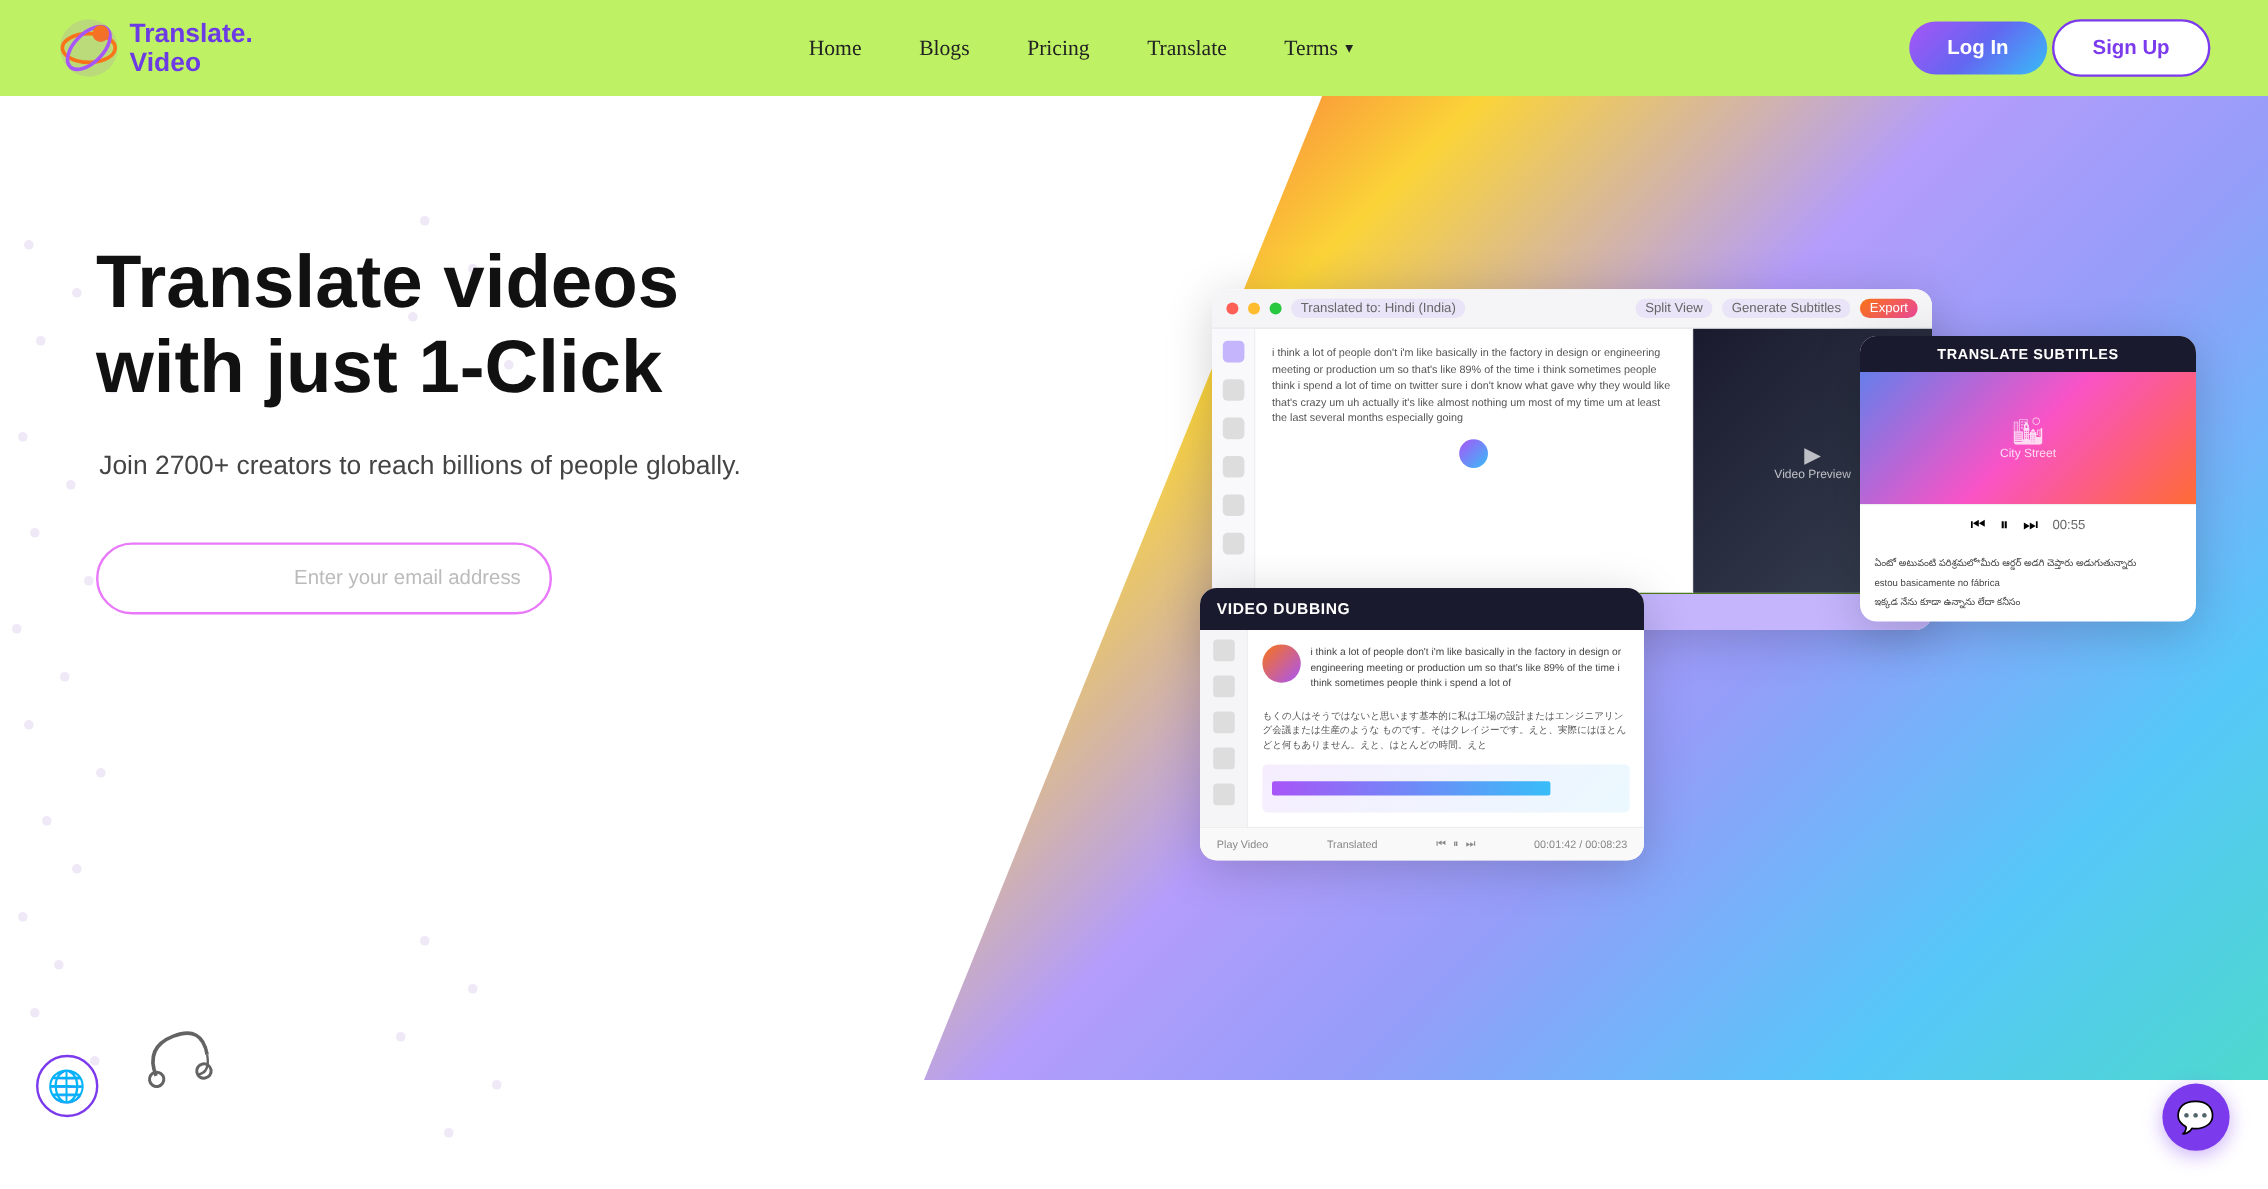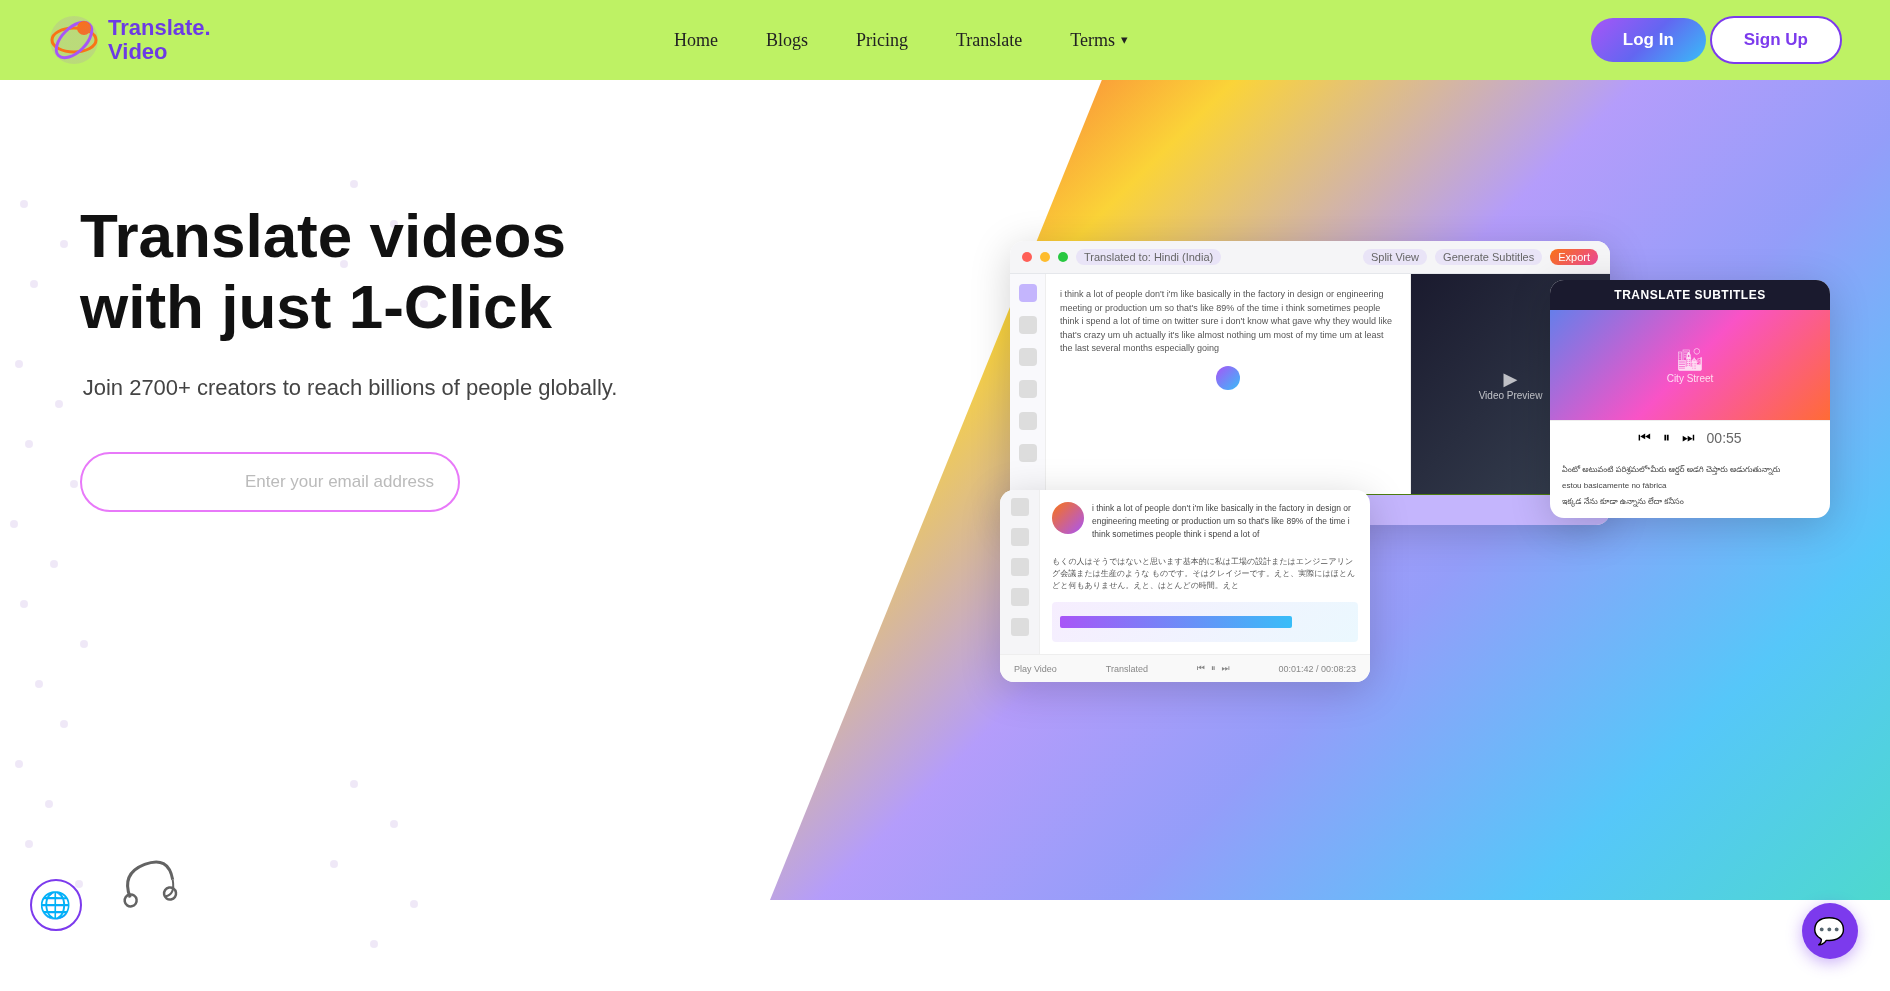--- a/index.html
+++ b/index.html
@@ -280,20 +280,21 @@
         <span>2:23s</span>
         <span>1.0x</span>
         <span>Voice - Male 1</span>
         <span style="background:#7c3aed;color:#fff;border-radius:8px;padding:2px 8px;cursor:pointer;">Generate</span>
         <span style="cursor:pointer;">Record</span>
         <span style="cursor:pointer;">Upload</span>
       </div>
     </div>
 
     <div class="card-dubbing">
+      <div class="dubbing-header">VIDEO DUBBING</div>
       <div class="dubbing-body">
         <div class="dubbing-sidebar">
           <div style="padding:8px 6px;display:flex;flex-direction:column;gap:12px;align-items:center;">
             <div style="width:18px;height:18px;background:#ddd;border-radius:3px;"></div>
             <div style="width:18px;height:18px;background:#ddd;border-radius:3px;"></div>
             <div style="width:18px;height:18px;background:#ddd;border-radius:3px;"></div>
             <div style="width:18px;height:18px;background:#ddd;border-radius:3px;"></div>
             <div style="width:18px;height:18px;background:#ddd;border-radius:3px;"></div>
           </div>
         </div>
@@ -327,21 +328,21 @@
           <div style="color:#fff;font-size:10px;text-align:center;opacity:0.8;">
             <div style="font-size:22px;">🏙</div>
             <div>City Street</div>
           </div>
         </div>
       </div>
       <div class="subtitles-controls">
         <span style="cursor:pointer;font-size:14px;">⏮</span>
         <span style="cursor:pointer;font-size:14px;">⏸</span>
         <span style="cursor:pointer;font-size:14px;">⏭</span>
-        <span style="font-size:14px;color:#666;">00:55</span>
+        <span style="font-size:11px;color:#666;">00:55</span>
       </div>
       <div class="subtitles-text">
         <p>ఏంటో అటువంటి పరిశ్రమలో*మీరు ఆర్డర్ అడగి చెప్తారు అడుగుతున్నారు</p>
         <p style="margin-top:4px;">estou basicamente no fábrica</p>
         <p style="margin-top:4px;">ఇక్కడ నేను కూడా ఉన్నాను లేదా కనీసం</p>
       </div>
     </div>
 
   </div>
 

